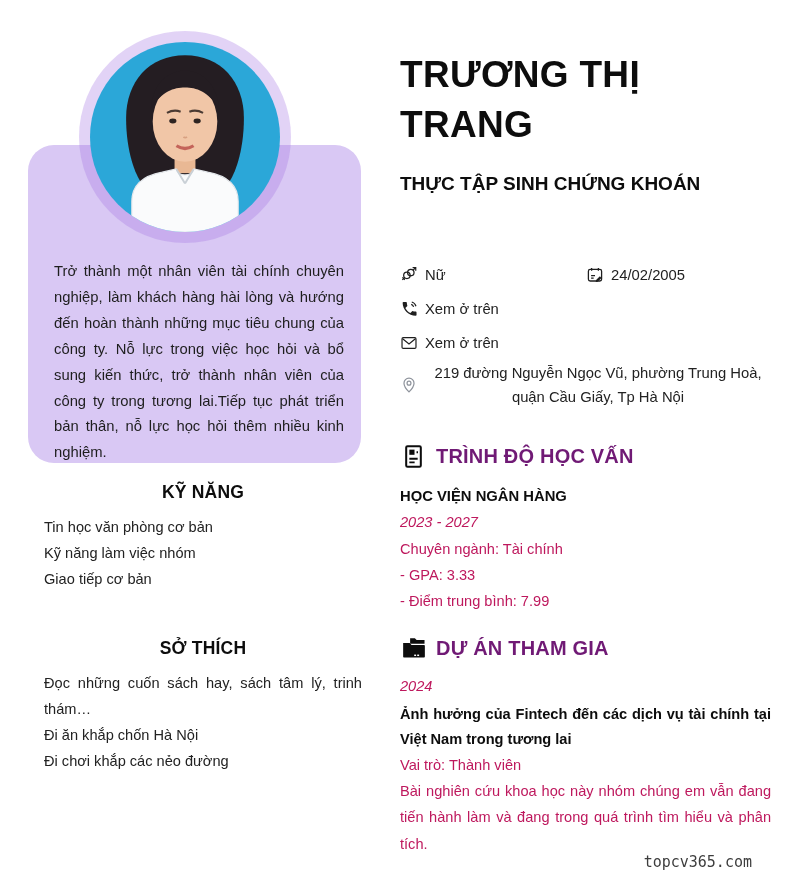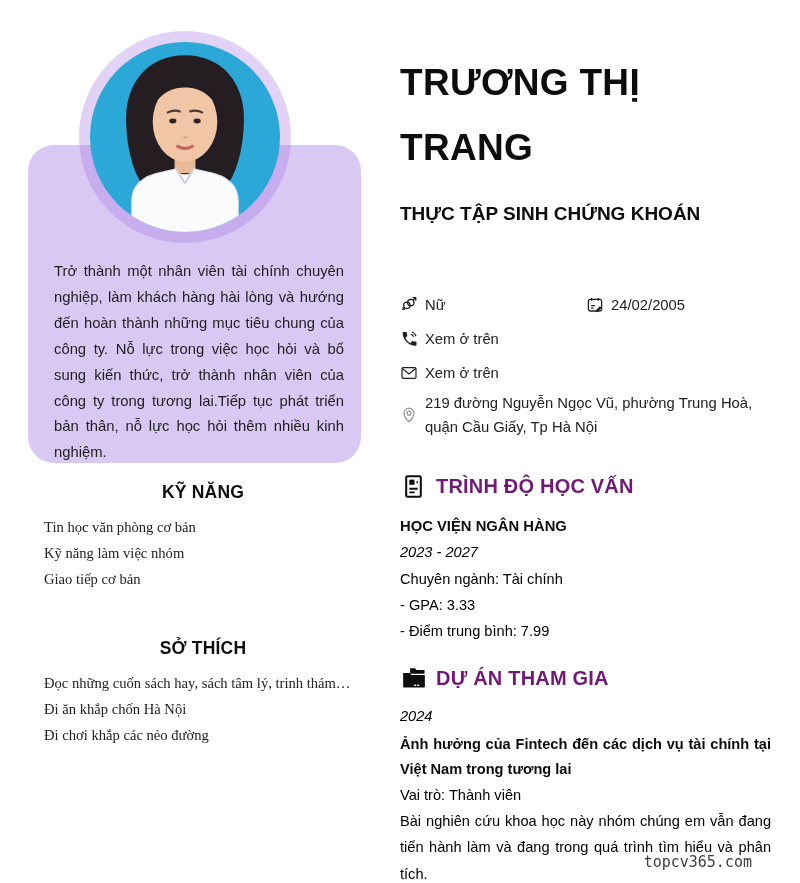--- a/index.html
+++ b/index.html
@@ -26,48 +26,48 @@
   }
 
   .left-section { position: absolute; left: 44px; width: 318px; }
   .skills-section { top: 482px; }
   .hobbies-section { top: 638px; }
   .left-heading {
     font-size: 17.5px; font-weight: 700; text-align: center; color: #0d0d0d;
     margin-bottom: 11px; letter-spacing: 0.2px;
   }
   .left-list { list-style: none; }
-  .left-list li { font-size: 14.6px; line-height: 26px; color: #222; font-family: Liberation Serif, serif; }
+  .left-list li { font-size: 14.6px; line-height: 26px; color: #222; }
   .left-list li.justified { text-align: justify; }
 
   
   .right-col { position: absolute; left: 400px; top: 50px; width: 371px; }
   .full-name {
-    font-size: 37px; line-height: 65px; font-weight: 700; color: #0d0d0d;
+    font-size: 37px; line-height: 50px; font-weight: 700; color: #0d0d0d;
     width: 300px; letter-spacing: 0.3px;
   }
   .job-title { margin-top: 23px; font-size: 19px; font-weight: 700; color: #0d0d0d; }
 
-  .info-list { margin-top: 63px; }
+  .info-list { margin-top: 63px; text-align: center; }
   .info-row { display: flex; align-items: center; min-height: 34px; }
   .info-row .cell { display: flex; align-items: center; gap: 7px; }
   .info-row .cell.first { width: 186px; }
   .info-text { font-size: 14.8px; color: #222; }
   .icon-16 { width: 18px; height: 18px; flex: 0 0 18px; display: block; }
   .address-row { align-items: center; min-height: 50px; }
   .address-row .info-text { line-height: 24px; }
   .address-row .icon-16 { align-self: center; }
 
   .rc-section { margin-top: 33px; }
   .rc-section.projects { margin-top: 21px; }
   .rc-header { display: flex; align-items: center; gap: 9px; }
   .rc-header .sec-icon { width: 27px; height: 27px; display: block; }
   .rc-heading { font-size: 20px; font-weight: 700; color: #701a75; letter-spacing: 0.2px; }
 
-  .rc-line { font-size: 14.6px; line-height: 26.3px; color: #000000; }
+  .rc-line { font-size: 14.6px; line-height: 26.3px; color: #be185d; }
   .school { font-weight: 700; font-size: 14.8px; color: #0d0d0d; margin-top: 13px; }
   .italic { font-style: italic; }
   .proj-year { margin-top: 11px; }
   .proj-title { font-weight: 700; color: #0d0d0d; text-align: justify; line-height: 25px; margin-top: 2px; }
   .proj-desc { text-align: justify; }
 
   .watermark {
     position: absolute; right: 48px; bottom: 12px;
     font-family: "DejaVu Sans Mono", monospace; font-size: 15px; color: #3d3d3d;
   }

